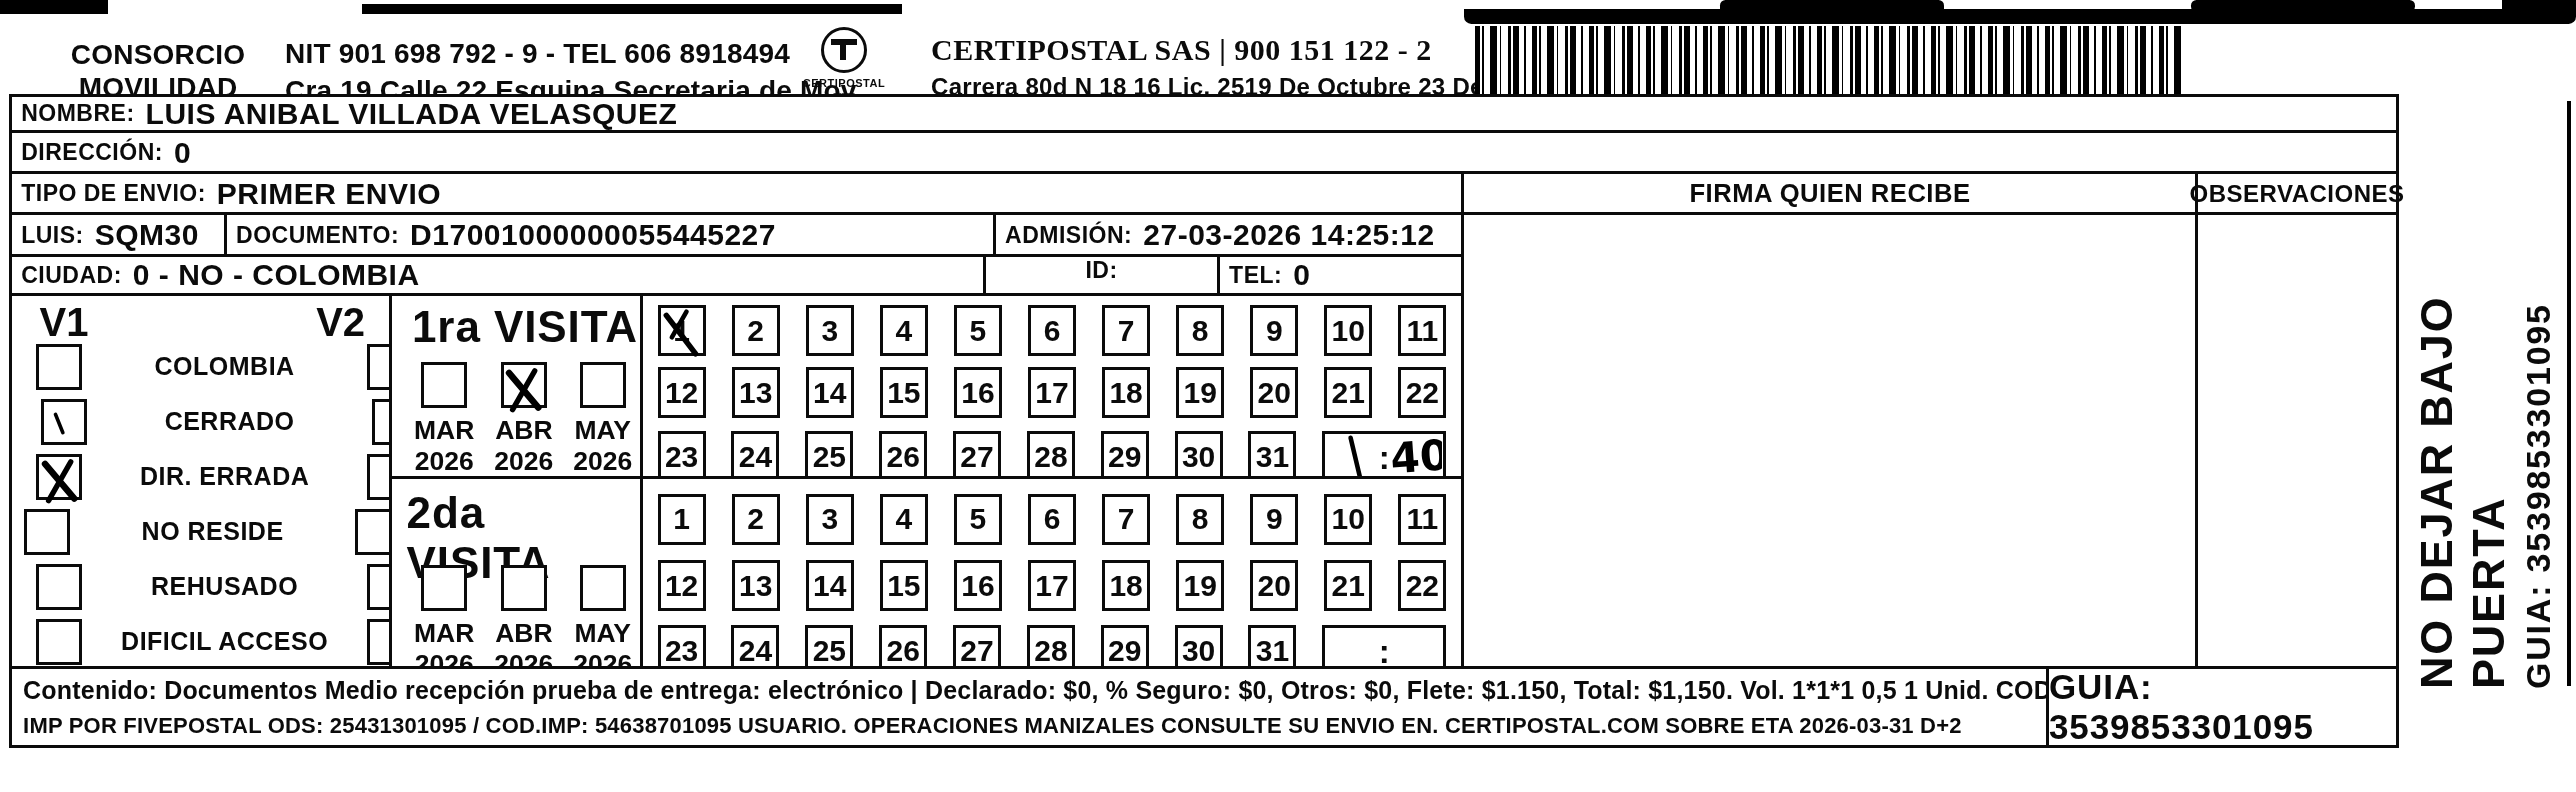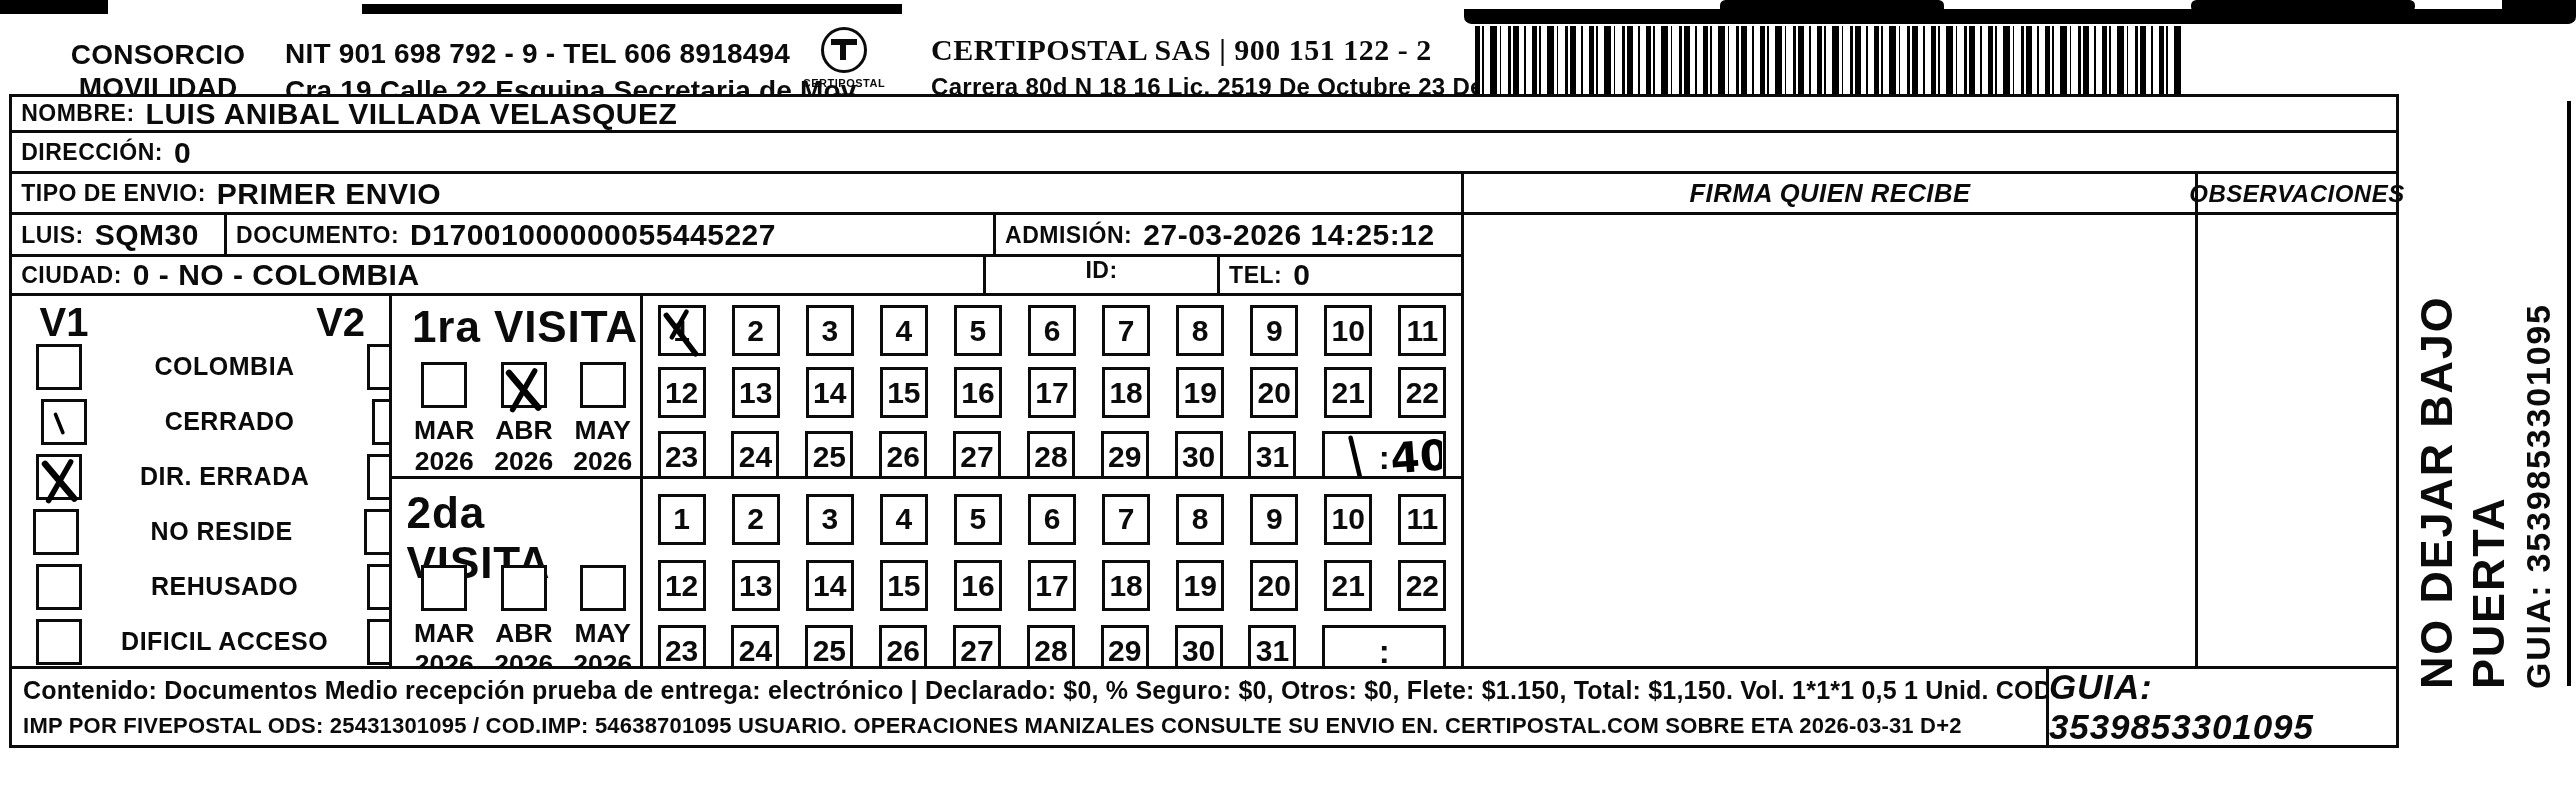--- a/index.html
+++ b/index.html
@@ -27,21 +27,21 @@
   .logo-sub{font-size:7.3px;font-weight:700;}
   
   .barcode{
     background:repeating-linear-gradient(90deg,
       #000 0 4.6px,#fff 4.6px 7.3px,#000 7.3px 9.1px,#fff 9.1px 14.6px,
       #000 14.6px 22px,#fff 22px 25px,#000 25px 26.5px,#fff 26.5px 33px,
       #000 33px 36px,#fff 36px 38px,#000 38px 44px,#fff 44px 49px,
       #000 49px 51px,#fff 51px 57px);
   }
   
-  .colhead{display:flex;align-items:center;justify-content:center;font-size:25.6px;font-weight:700;letter-spacing:0.5px;font-style:italic;}
+  .colhead{display:flex;align-items:center;justify-content:center;font-size:25.6px;font-weight:700;letter-spacing:0.5px;}
   
   .v-head{font-size:40px;font-weight:700;}
   .status-row{position:absolute;left:0;width:100%;height:57px;display:flex;align-items:center;}
   .chk{width:46px;height:46px;border:3.7px solid #0b0b0b;box-sizing:border-box;position:relative;background:#fff;flex:none;}
   .status-label{flex:1;text-align:center;font-size:25px;font-weight:700;letter-spacing:0.5px;}
   .mark-svg{position:absolute;left:-5.5px;top:-7.3px;width:55px;height:59px;overflow:visible;}
   
   .visit-title{font-size:44px;font-weight:700;letter-spacing:0.9px;}
   .month-group{display:flex;gap:20px;}
   .month-item{text-align:center;}
@@ -166,21 +166,21 @@
       <div class="status-row" style="top: 152px; padding: 0px 24px;">
         <div class="chk">
           <svg class="mark-svg" viewBox="0 0 60 64">
             <line x1="12" y1="16" x2="44" y2="54" stroke="#000" stroke-width="7" stroke-linecap="round"></line>
             <line x1="40" y1="14" x2="16" y2="56" stroke="#000" stroke-width="6" stroke-linecap="round"></line>
           </svg>
         </div>
         <div class="status-label">DIR. ERRADA</div>
         <div class="chk"></div>
       </div>
-      <div class="status-row" style="top: 207px; padding: 0px 21px;">
+      <div class="status-row" style="top: 207px; padding: 0px 12px;">
         <div class="chk"></div>
         <div class="status-label">NO RESIDE</div>
         <div class="chk"></div>
       </div>
       <div class="status-row" style="top: 262px; padding: 0px 24px;">
         <div class="chk"></div>
         <div class="status-label">REHUSADO</div>
         <div class="chk"></div>
       </div>
       <div class="status-row" style="top: 317px; padding: 0px 24px;">

